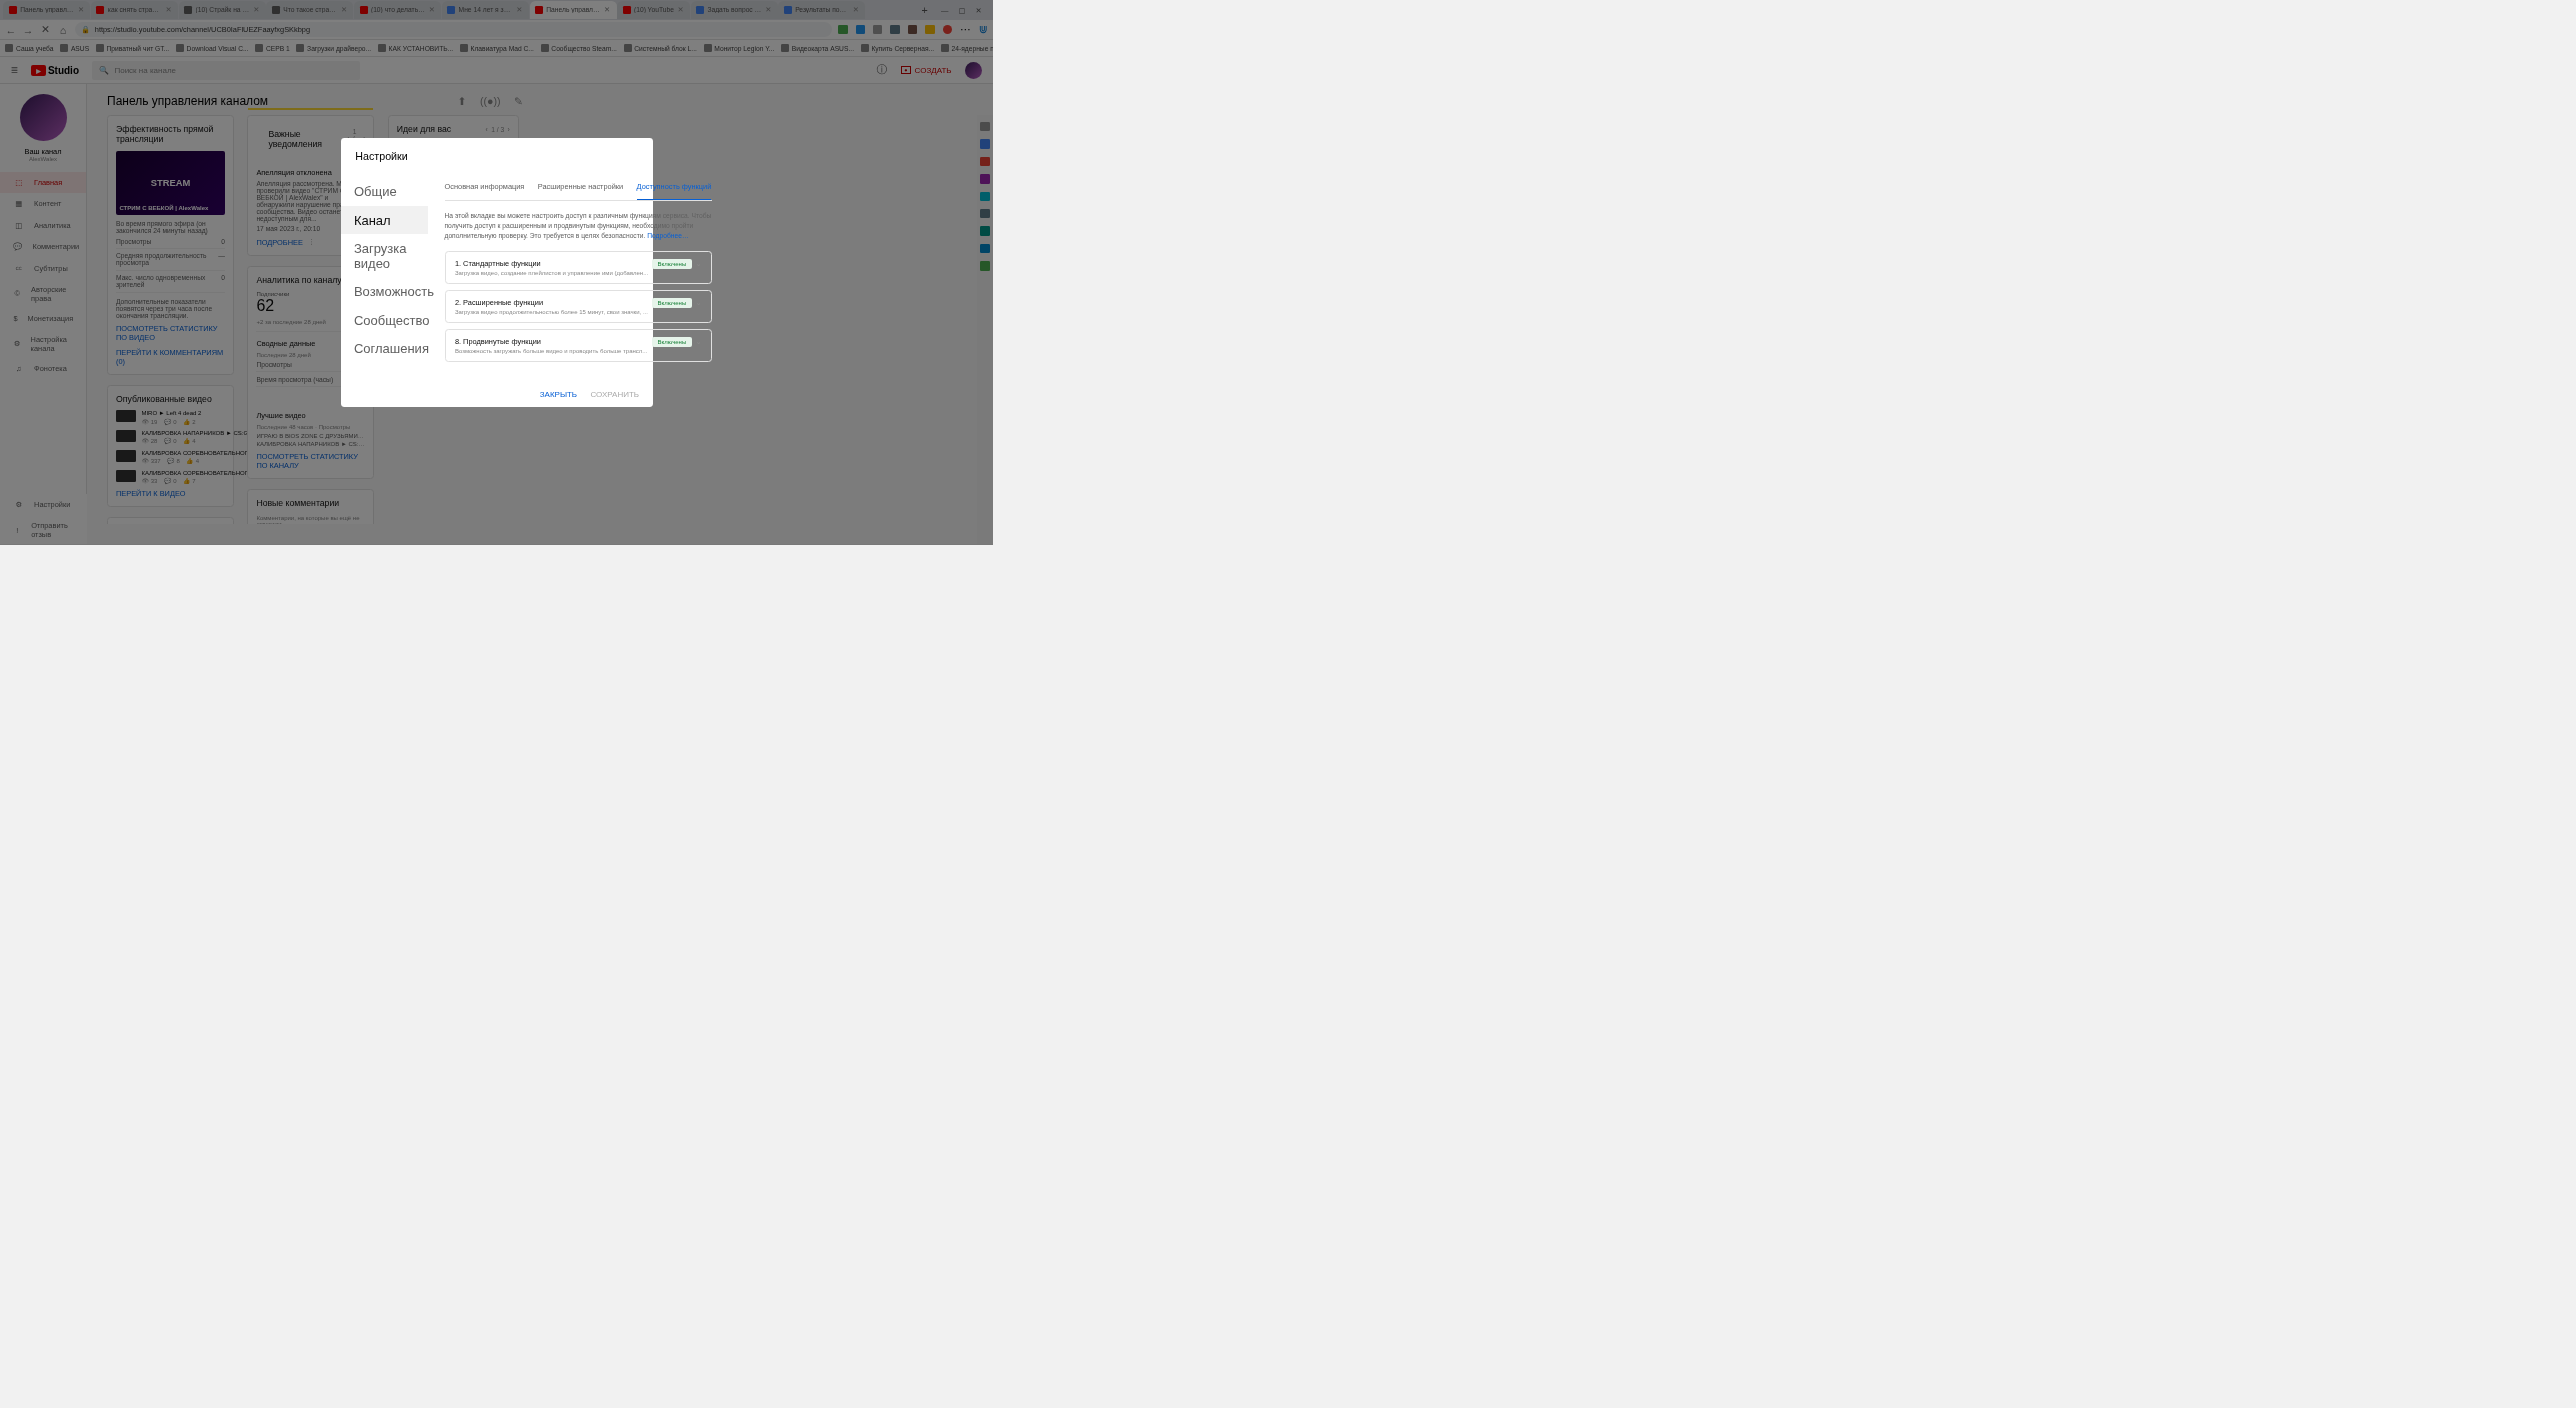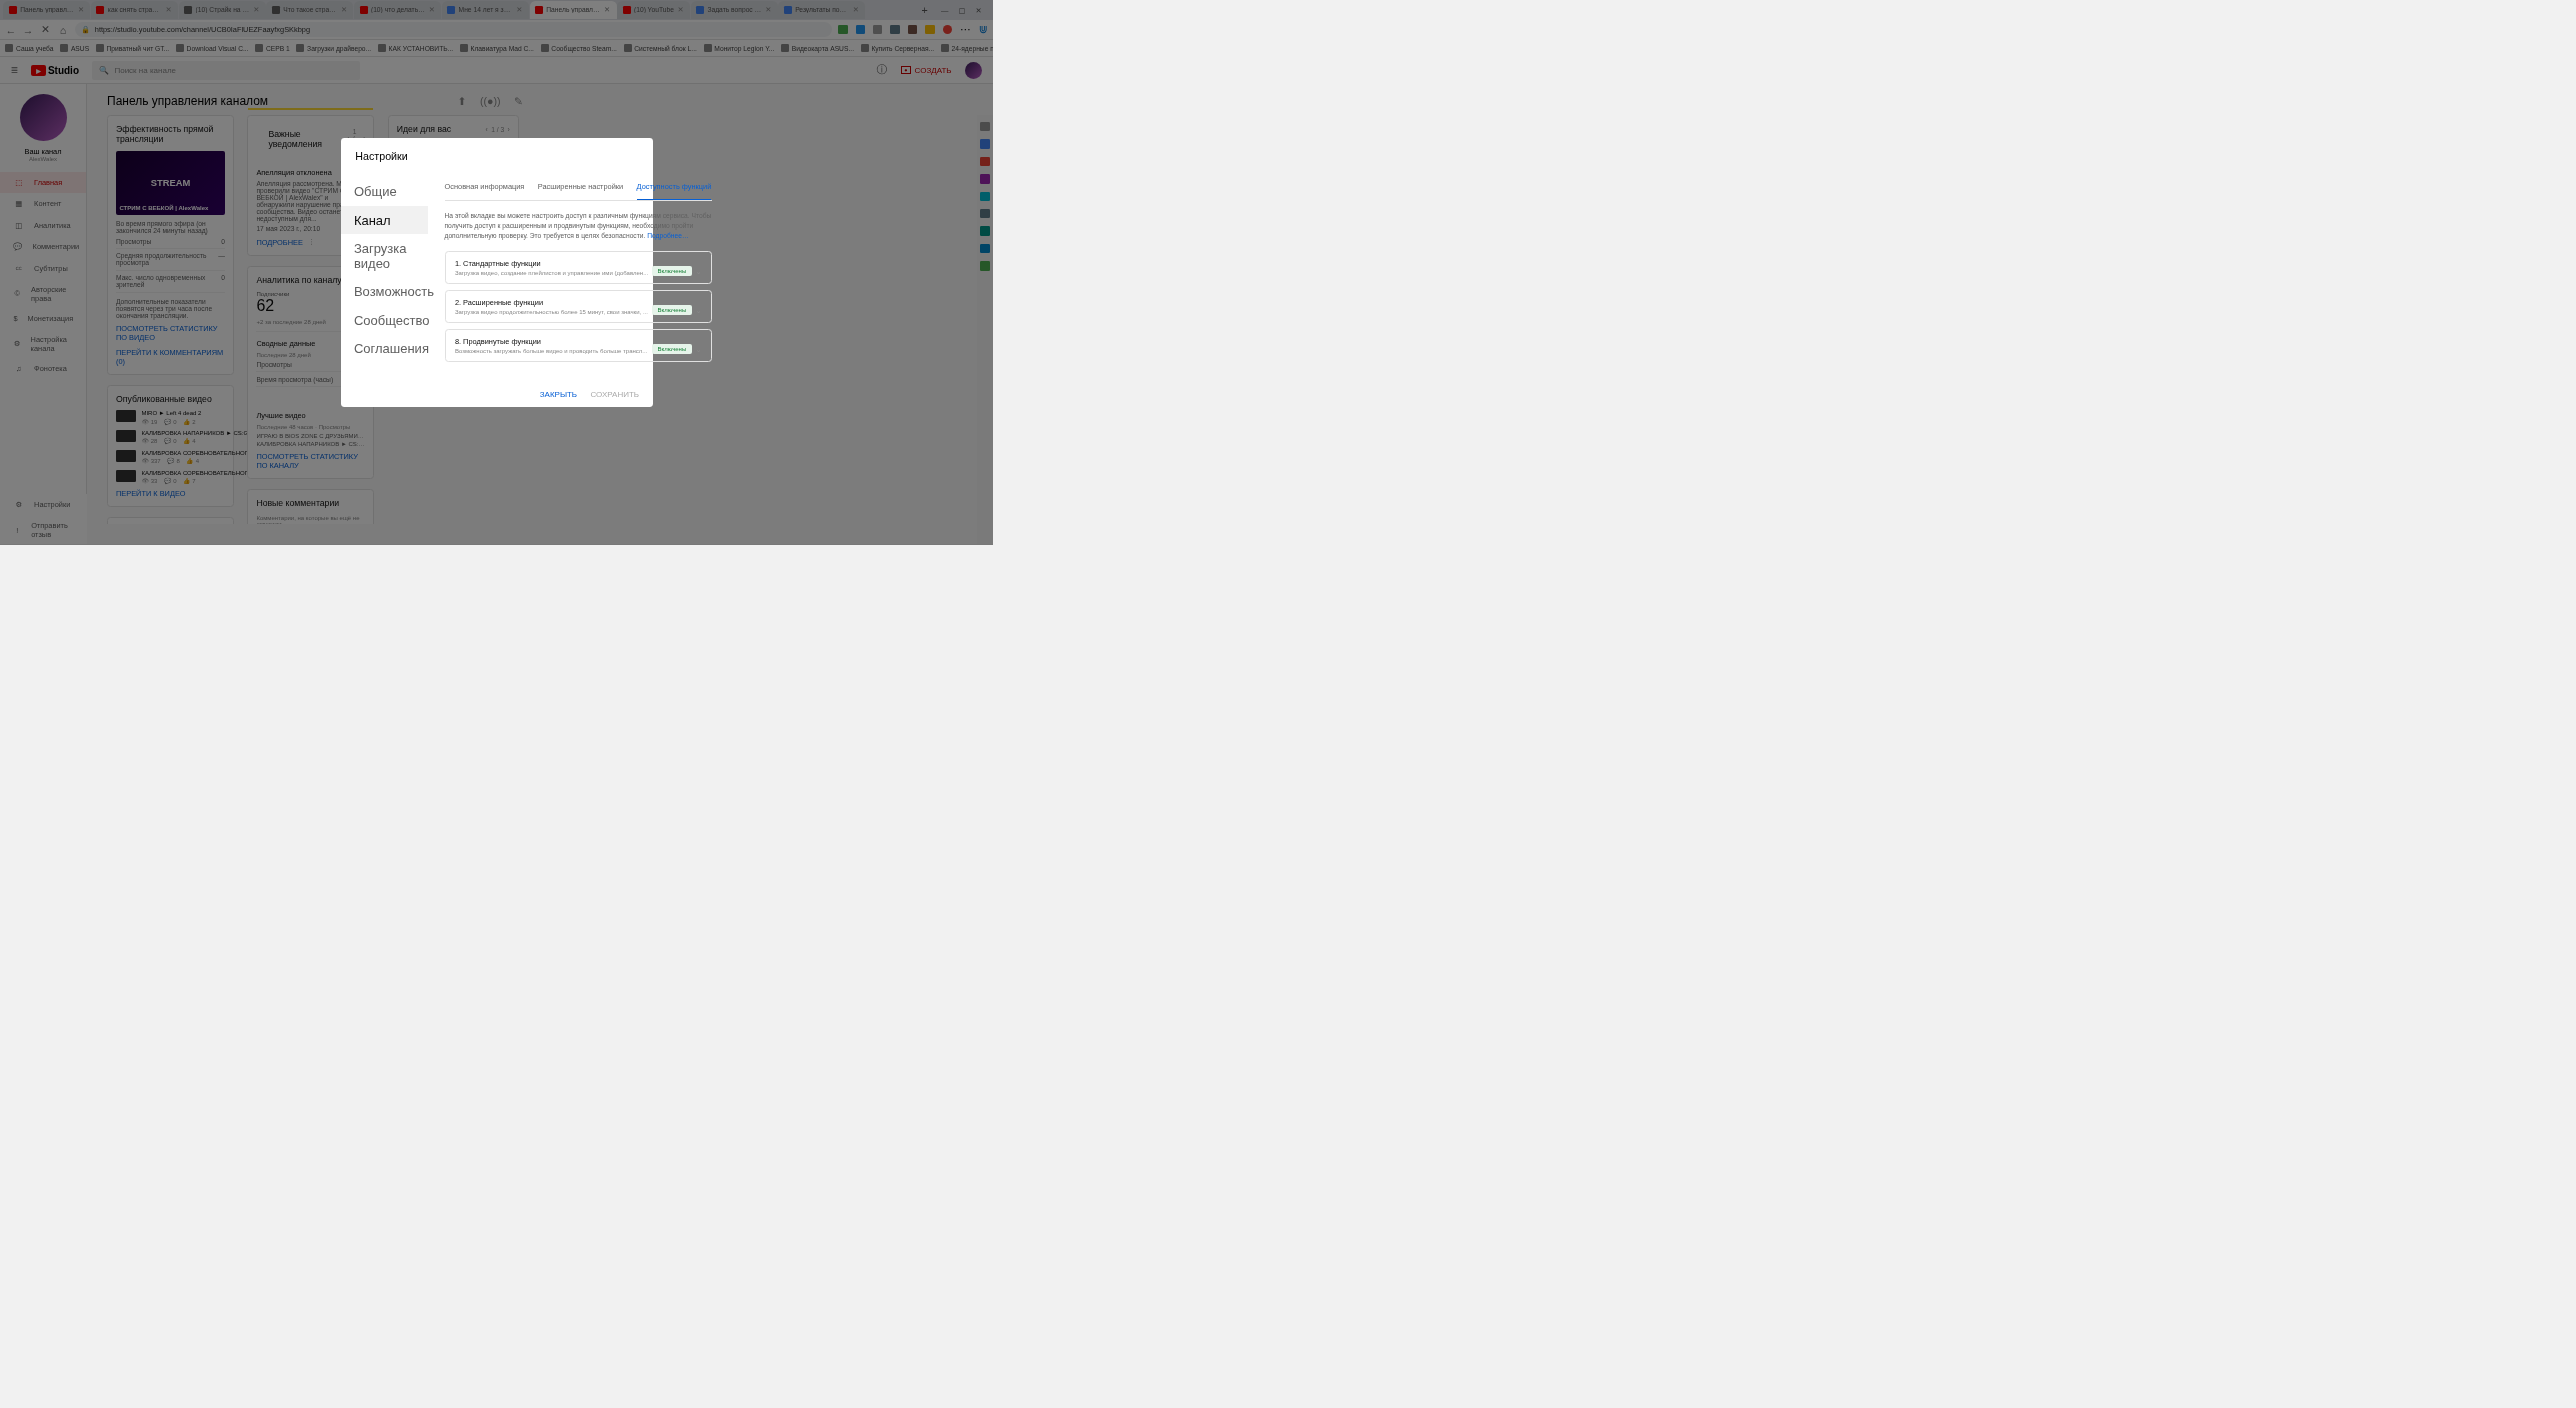--- a/index.html
+++ b/index.html
@@ -78,21 +78,21 @@
 .modal-body{display:flex;flex:1}
 .modal-sidebar{width:87px;border-right:0;padding-top:3.4px}
 .modal-nav{padding:6.7px 13.4px;font-size:13px;color:#606060;cursor:pointer}
 .modal-nav.active{background:#f1f1f1;color:#0d0d0d}
 .modal-main{flex:1;padding:0 17px 13.4px 17px}
 .modal-tabs{display:flex;gap:13.4px;border-bottom:0.7px solid #e0e0e0;margin-bottom:10px}
 .modal-tab{padding:8px 0;font-size:7.4px;color:#606060;cursor:pointer;border-bottom:1.3px solid transparent}
 .modal-tab.active{color:#065fd4;border-bottom-color:#065fd4}
 .modal-desc{font-size:6.7px;color:#606060;line-height:1.5;margin-bottom:10px}
 .modal-desc a{color:#065fd4;text-decoration:none}
-.feature-box{border:0.7px solid #e0e0e0;border-radius:3.4px;padding:6.7px 9.4px;margin-bottom:6.7px;display:flex;align-items:flex-end;gap:4px}
+.feature-box{border:0.7px solid #e0e0e0;border-radius:3.4px;padding:6.7px 9.4px;margin-bottom:6.7px;display:flex;align-items:flex-start;gap:4px}
 .feature-text{flex:1}
 .feature-title{font-size:7.4px;color:#0d0d0d;margin-bottom:2px}
 .feature-sub{font-size:6px;color:#888;overflow:hidden;text-overflow:ellipsis;white-space:nowrap}
 .badge{background:#e6f4ea;color:#188038;font-size:6px;padding:2px 5.4px;border-radius:2px}
 .expand{color:#888;font-size:7.4px}
 .modal-footer{padding:8px 13.4px;display:flex;justify-content:flex-end;gap:13.4px;font-size:8px}
 .btn-close{color:#065fd4;font-weight:500;cursor:pointer}
 .btn-save{color:#aaa;cursor:pointer}
 
 .right-panel{position:absolute;right:0;top:58px;width:16px;height:calc(100% - 58px);background:#f5f5f5;display:flex;flex-direction:column;align-items:center;gap:8px;padding-top:6.7px}

